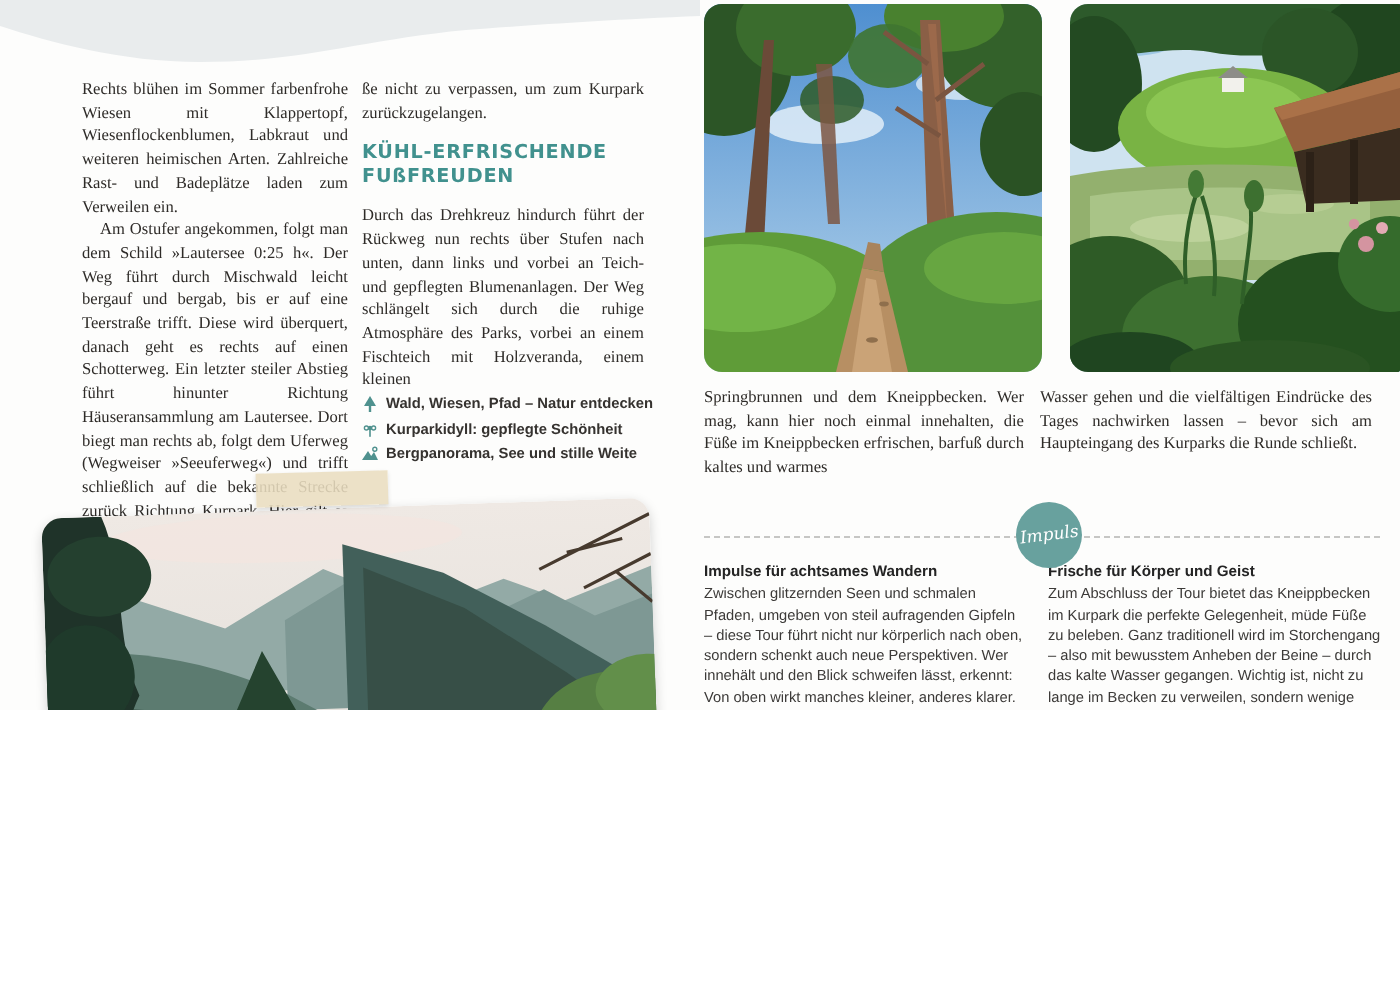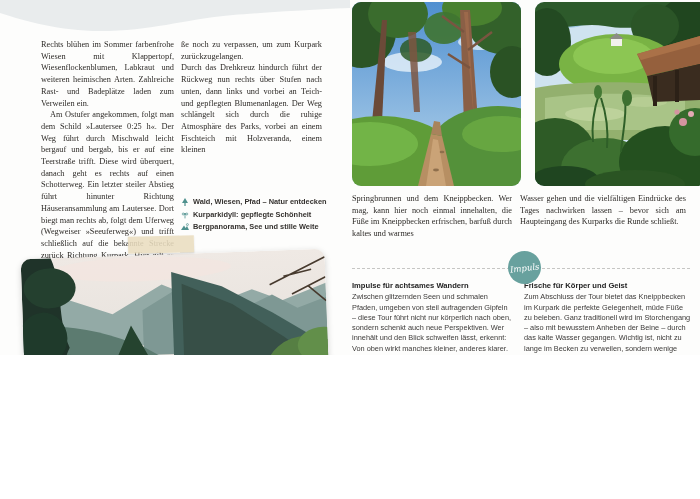--- a/index.html
+++ b/index.html
@@ -89,21 +89,22 @@
   <svg class="topwave" width="350" height="48" viewBox="0 0 350 48">
     <path d="M0,0 H350 V8 C300,10 260,13 233,15 C180,20 152,31 100,31 C60,31 25,21 0,13 Z" fill="#e9eced"></path>
   </svg>
 
   <div class="col lcol1">
     <p>Rechts blühen im Sommer farbenfrohe Wiesen mit Klappertopf, Wiesenflockenblumen, Labkraut und weiteren heimischen Arten. Zahlreiche Rast- und Badeplätze laden zum Verweilen ein.</p>
     <p class="indent">Am Ostufer angekommen, folgt man dem Schild »Lautersee 0:25 h«. Der Weg führt durch Mischwald leicht bergauf und bergab, bis er auf eine Teerstraße trifft. Diese wird überquert, danach geht es rechts auf einen Schotterweg. Ein letzter steiler Abstieg führt hinunter Richtung Häuseransammlung am Lautersee. Dort biegt man rechts ab, folgt dem Uferweg (Wegweiser »Seeuferweg«) und trifft schließlich auf die bekannte Strecke zurück Richtung Kurpark. Hier gilt es noch einmal achtsam und konzentriert zu sein und rechts den kleinen Weg zur Teerstra-</p>
   </div>
 
   <div class="col lcol2">
-    <p>ße noch zu verpassen, um zum Kurpark zurückzugelangen.</p>
+    <p>ße nicht zu verpassen, um zum Kurpark zurückzugelangen.</p>
+    <h2 class="subhead">KÜHL-ERFRISCHENDE FUßFREUDEN</h2>
     <p>Durch das Drehkreuz hindurch führt der Rückweg nun rechts über Stufen nach unten, dann links und vorbei an Teich- und gepflegten Blumenanlagen. Der Weg schlängelt sich durch die ruhige Atmosphäre des Parks, vorbei an einem Fischteich mit Holzveranda, einem kleinen</p>
   </div>
 
   <ul class="highlights">
     <li>
       <span class="hl-icon">
         <svg width="8" height="8" viewBox="0 0 8 8">
             <path d="M4 0 L7 5 H1 Z" fill="#4f918e"></path>
             <rect x="3.4" y="5" width="1.2" height="3" fill="#4f918e"></rect>
           </svg>

